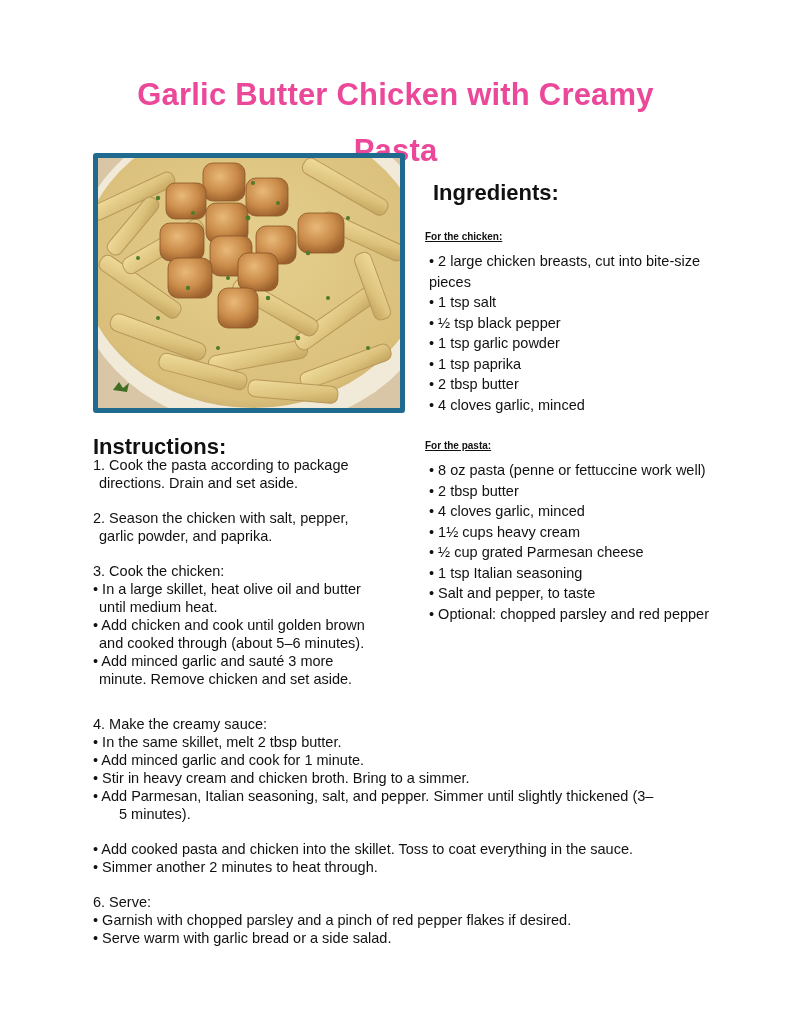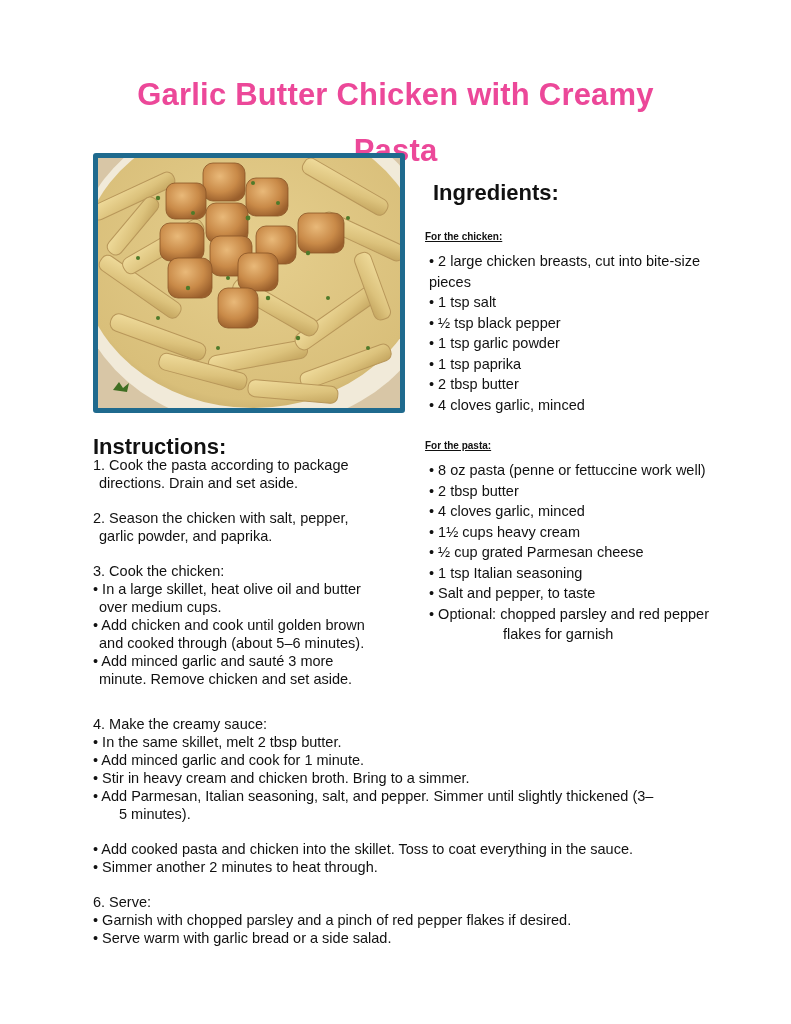--- a/index.html
+++ b/index.html
@@ -127,42 +127,41 @@
     <ul class="ing-list">
       <li>• 8 oz pasta (penne or fettuccine work well)</li>
       <li>• 2 tbsp butter</li>
       <li>• 4 cloves garlic, minced</li>
       <li>• 1½ cups heavy cream</li>
       <li>• ½ cup grated Parmesan cheese</li>
       <li>• 1 tsp Italian seasoning</li>
       <li>• Salt and pepper, to taste</li>
       <li>
         <span>• Optional: chopped parsley and red pepper</span>
-        <span class="cont">flakes for garnish</span>
       </li>
     </ul>
   </div>
 </section>
 
 <h2 class="instructions-heading">Instructions:</h2>
 
 <div class="steps-left">
   <div class="step">
     <span class="line">1. Cook the pasta according to package</span>
     <span class="indent">directions. Drain and set aside.</span>
   </div>
   <div class="step">
     <span class="line">2. Season the chicken with salt, pepper,</span>
     <span class="indent">garlic powder, and paprika.</span>
   </div>
   <div class="step">
     <span class="line">3. Cook the chicken:</span>
     <span class="bullet-item">
       <span class="line">• In a large skillet, heat olive oil and butter</span>
-      <span class="indent">over medium cups.</span>
+      <span class="indent">until medium heat.</span>
     </span>
     <span class="bullet-item">
       <span class="line">• Add chicken and cook until golden brown</span>
       <span class="indent">and cooked through (about 5–6 minutes).</span>
     </span>
     <span class="bullet-item">
       <span class="line">• Add minced garlic and sauté 3 more</span>
       <span class="indent">minute. Remove chicken and set aside.</span>
     </span>
   </div>

